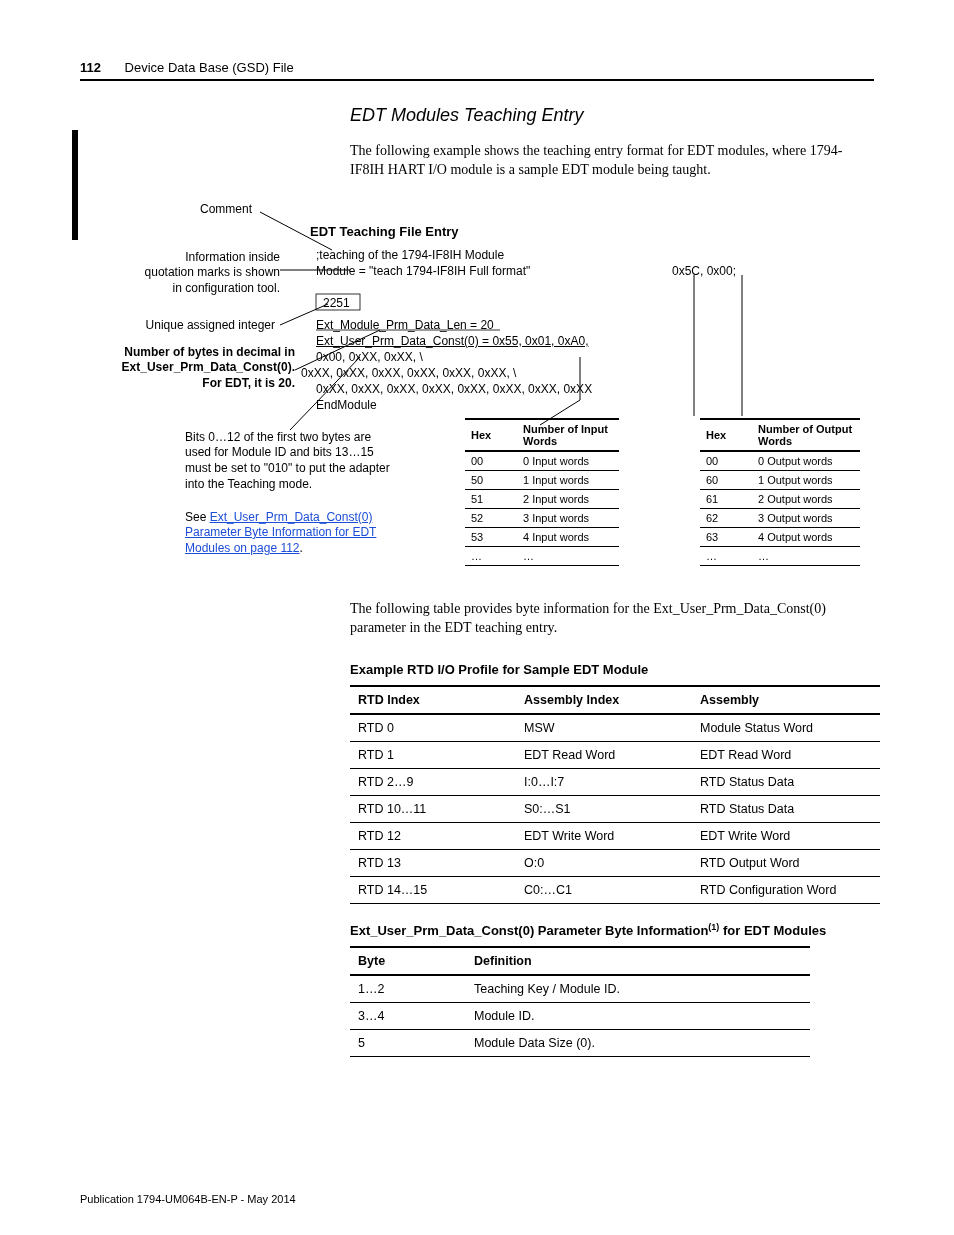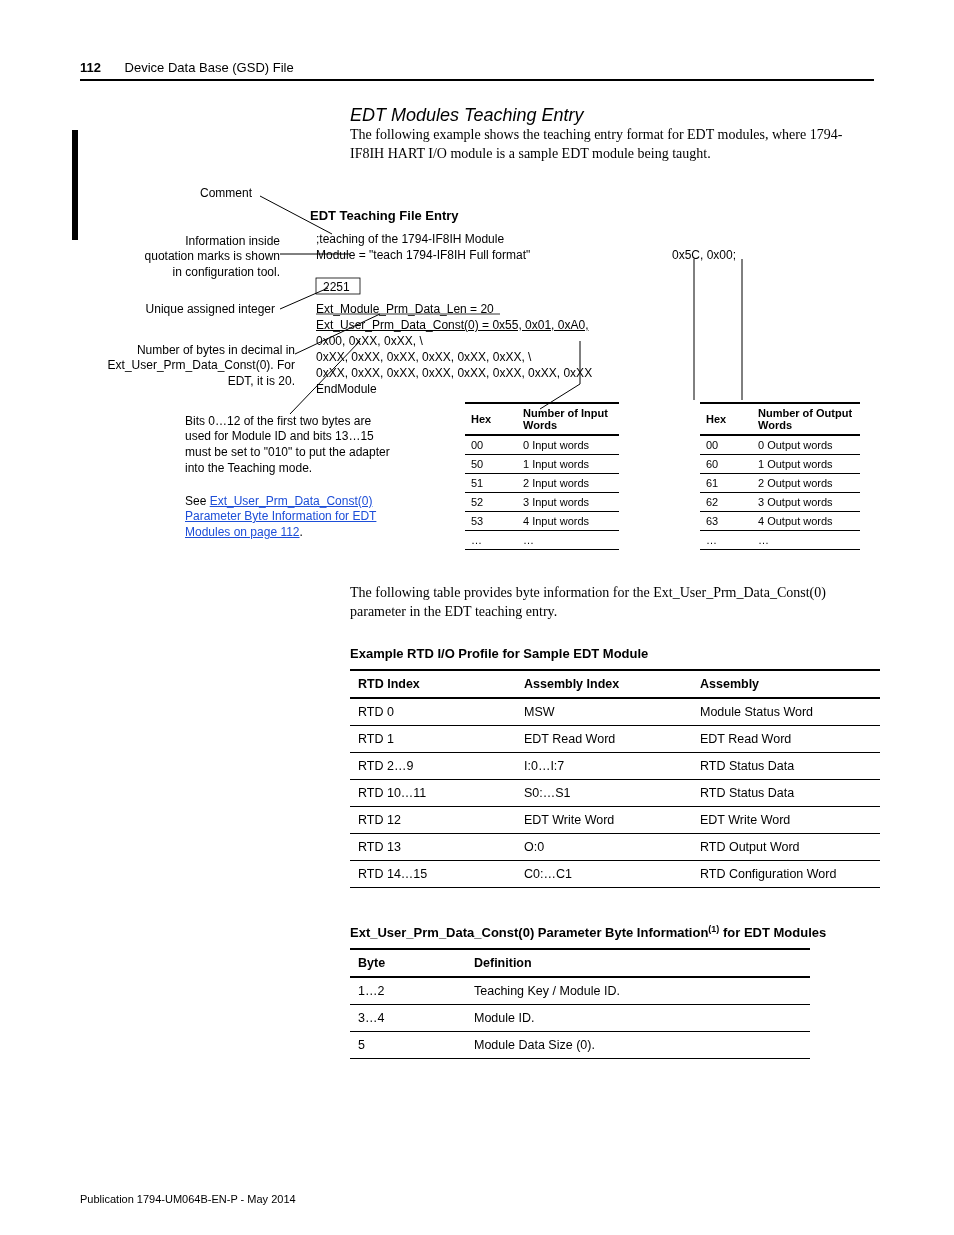--- a/index.html
+++ b/index.html
@@ -31,21 +31,21 @@
     width: 6px;
     height: 110px;
     background: #000;
   }
   .section-title {
     font-family: Arial, sans-serif;
     font-style: italic;
     font-size: 18px;
     font-weight: normal;
     margin-left: 270px;
-    margin-bottom: 0;
+    margin-bottom: 16px;
   }
   .body-text {
     font-family: Georgia, 'Times New Roman', serif;
     font-size: 14px;
     margin-left: 270px;
     margin-right: 10px;
     line-height: 1.35;
     margin-bottom: 20px;
   }
   .annotation {
@@ -174,32 +174,32 @@
 
       <line x1="500" y1="157" x2="500" y2="200" stroke="#000" stroke-width="1"></line>
       <line x1="500" y1="200" x2="460" y2="225" stroke="#000" stroke-width="1"></line>
 
       <line x1="280" y1="157" x2="210" y2="230" stroke="#000" stroke-width="1"></line>
     </svg>
 
     <div class="ann-box annotation" style="left:120px; top:2px; text-align:right;">Comment</div>
     <div class="ann-box annotation" style="left:60px; top:50px; width:140px; text-align:right;">Information inside quotation marks is shown in configuration tool.</div>
     <div class="ann-box annotation" style="left:45px; top:118px; width:150px; text-align:right;">Unique assigned integer</div>
-    <div class="ann-box annotation" style="left:20px; top:159px; width:195px; text-align:right;">Number of bytes in decimal in Ext_User_Prm_Data_Const(0). For EDT, it is 20.</div>
+    <div class="ann-box annotation" style="left:20px; top:145px; width:195px; text-align:right;font-weight:bold;">Number of bytes in decimal in Ext_User_Prm_Data_Const(0). For EDT, it is 20.</div>
 
     <div class="ann-box bold-heading" style="left:230px; top:24px;">EDT Teaching File Entry</div>
 
     <div class="ann-box code-box" style="left:236px; top:46px;">;teaching of the 1794-IF8IH Module</div>
     <div class="ann-box code-box" style="left:236px; top:62px;">Module = "teach 1794-IF8IH Full format"</div>
     <div class="ann-box code-box" style="left:592px; top:62px;">0x5C, 0x00;</div>
     <div class="ann-box code-box" style="left:243px; top:94px;">2251</div>
     <div class="ann-box code-box" style="left:236px; top:116px;">Ext_Module_Prm_Data_Len = 20</div>
     <div class="ann-box code-box" style="left:236px; top:132px;"><span class="underline-span">Ext_User_Prm_Data_Const(0) = 0x55, 0x01, 0xA0,</span></div>
     <div class="ann-box code-box" style="left:236px; top:148px;">0x00, 0xXX, 0xXX, \</div>
-    <div class="ann-box code-box" style="left:236px; top:164px;">0xXX, 0xXX, 0xXX, 0xXX, 0xXX, 0xXX, \</div>
+    <div class="ann-box code-box" style="left:221px; top:164px;">0xXX, 0xXX, 0xXX, 0xXX, 0xXX, 0xXX, \</div>
     <div class="ann-box code-box" style="left:236px; top:180px;">0xXX, 0xXX, 0xXX, 0xXX, 0xXX, 0xXX, 0xXX, 0xXX</div>
     <div class="ann-box code-box" style="left:236px; top:196px;">EndModule</div>
 
     <div class="ann-box annotation" style="left:105px; top:230px; width:210px;">Bits 0…12 of the first two bytes are used for Module ID and bits 13…15 must be set to "010" to put the adapter into the Teaching mode.</div>
     <div class="ann-box annotation" style="left:105px; top:310px; width:210px;">
       <span>See </span><a href="#" class="link-text">Ext_User_Prm_Data_Const(0) Parameter Byte Information for EDT Modules on page 112</a><span>.</span>
     </div>
 
     <div class="ann-box" style="left:385px; top:218px;">
       <table class="small-table">
@@ -313,21 +313,21 @@
           <td>RTD Output Word</td>
         </tr>
     <tr>
           <td>RTD 14…15</td>
           <td>C0:…C1</td>
           <td>RTD Configuration Word</td>
         </tr>
   </tbody>
     </table>
 
-  <div class="table-caption" style="margin-top:36px;">
+  <div class="table-caption" style="margin-top:18px;">
     <span>Ext_User_Prm_Data_Const(0) Parameter Byte Information</span><sup>(1)</sup><span> for EDT Modules</span>
   </div>
   <table class="byte-table">
     <tbody>
         <tr>
       <th style="width:100px;">Byte</th>
       <th>Definition</th>
     </tr>
     <tr>
           <td>1…2</td>

